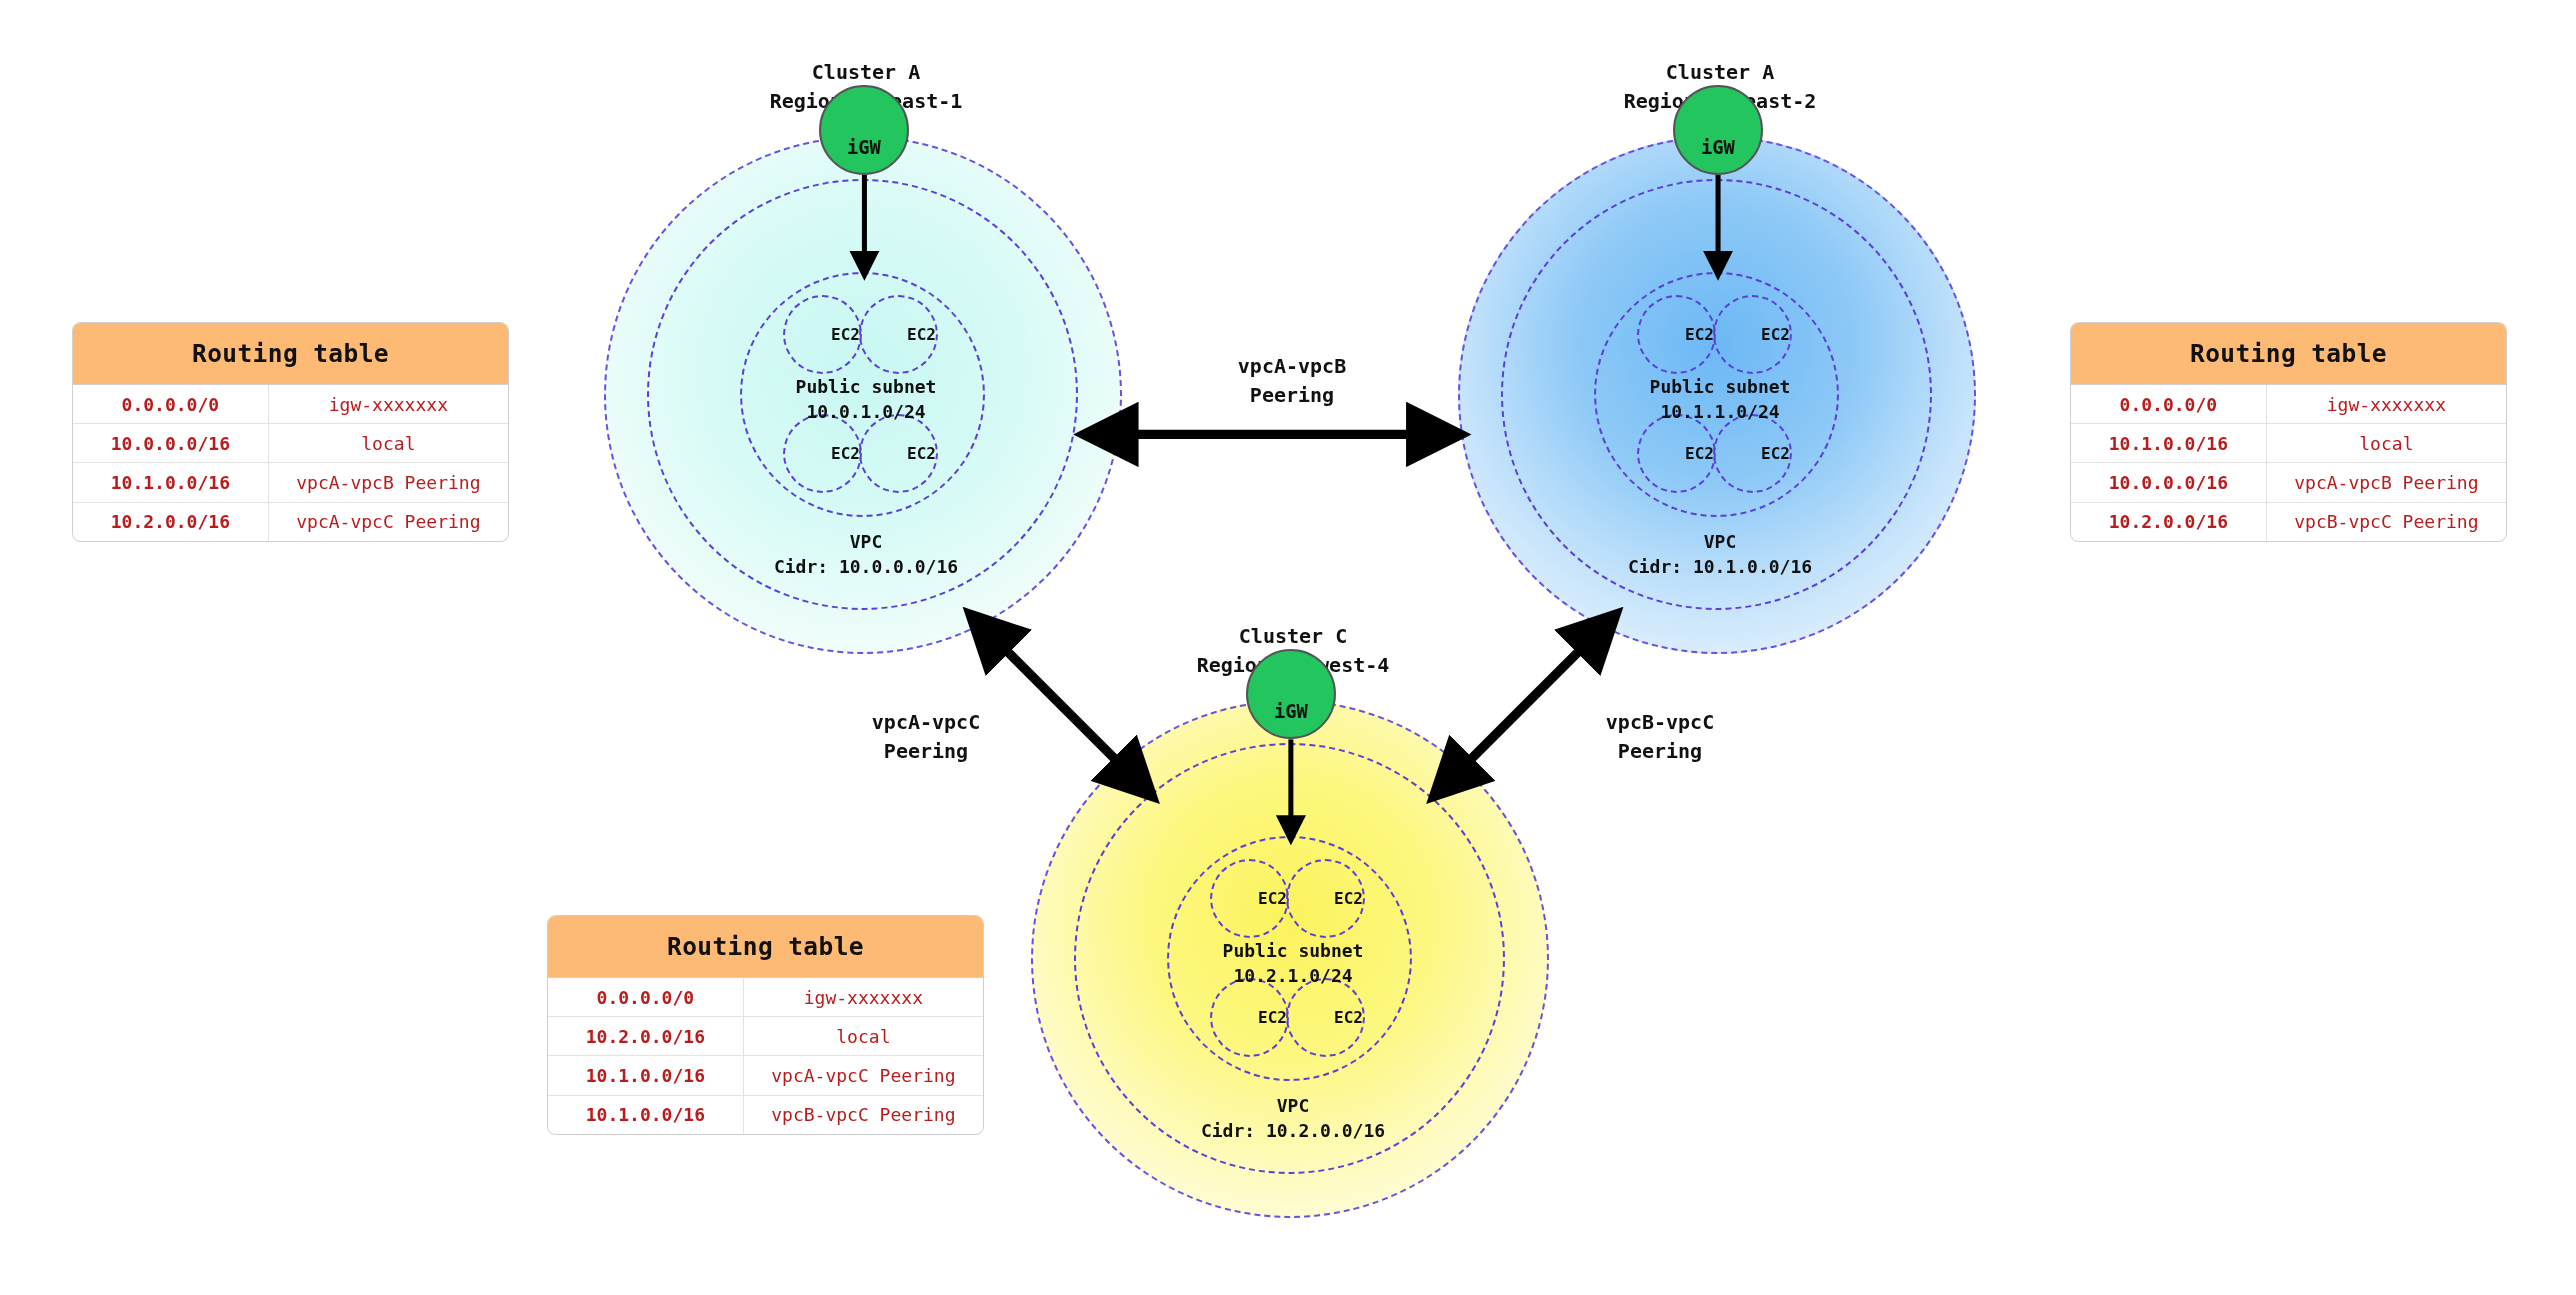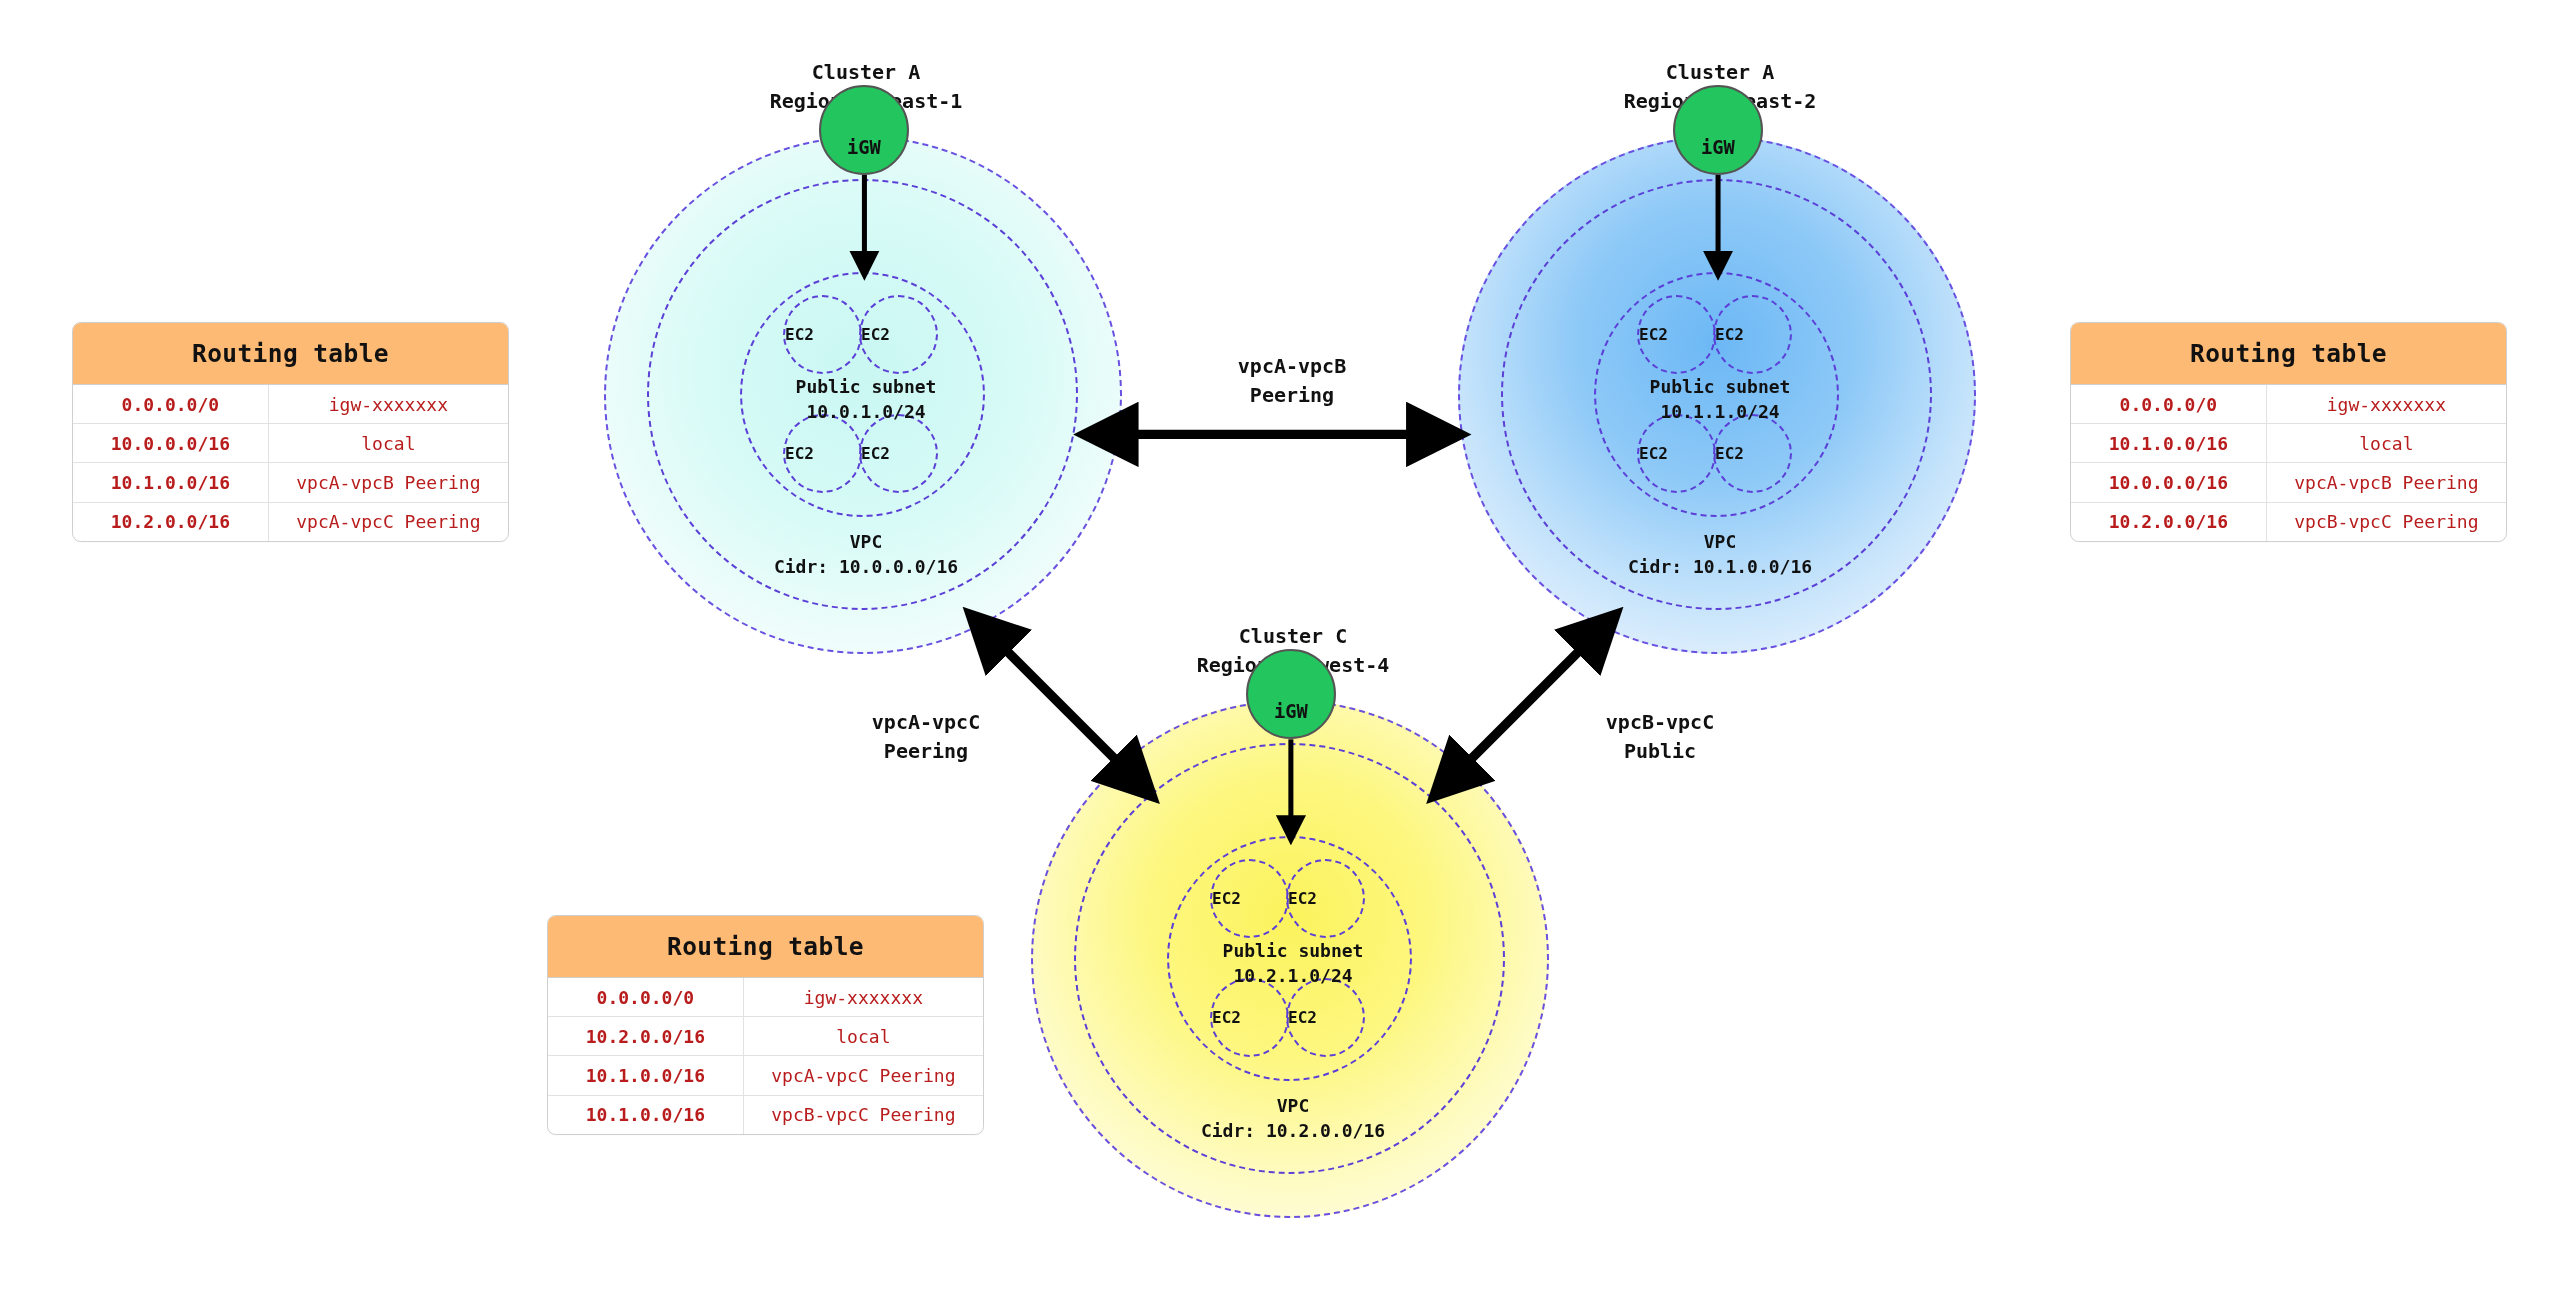--- a/index.html
+++ b/index.html
@@ -89,21 +89,21 @@
     box-sizing: border-box;
   }
 
   .ec2 {
     position: absolute;
     border-radius: 50%;
     border: 2.2px dashed #5b3fd6;
     box-sizing: border-box;
     display: flex;
     align-items: center;
-    justify-content: flex-start;
+    justify-content: flex-end;
     font-size: 16px;
     font-weight: bold;
     color: #111111;
   }
 
   .igw {
     position: absolute;
     border-radius: 50%;
     background: #22c55e;
     border: 2.2px solid #555555;
@@ -299,21 +299,21 @@
   <line x1="2206" y1="895" x2="1996" y2="1105" stroke="#000000" stroke-width="13" marker-start="url(#arrowStart)" marker-end="url(#arrowEnd)"></line>
 </svg>
 
 <div class="peering-label" style="left:1148px; top:352px; width:288px;">vpcA-vpcB
 Peering</div>
 
 <div class="peering-label" style="left:782px; top:708px; width:288px;">vpcA-vpcC
 Peering</div>
 
 <div class="peering-label" style="left:1516px; top:708px; width:288px;">vpcB-vpcC
-Public</div>
+Peering</div>
 
 <div class="routing-table" style="left:72px; top:322px; width:437px;">
   <div class="rt-header">Routing table</div>
   <div class="rt-row">
     <div class="rt-cell cidr">0.0.0.0/0</div>
     <div class="rt-cell target">igw-xxxxxxx</div>
   </div>
   <div class="rt-row">
     <div class="rt-cell cidr">10.0.0.0/16</div>
     <div class="rt-cell target">local</div>

